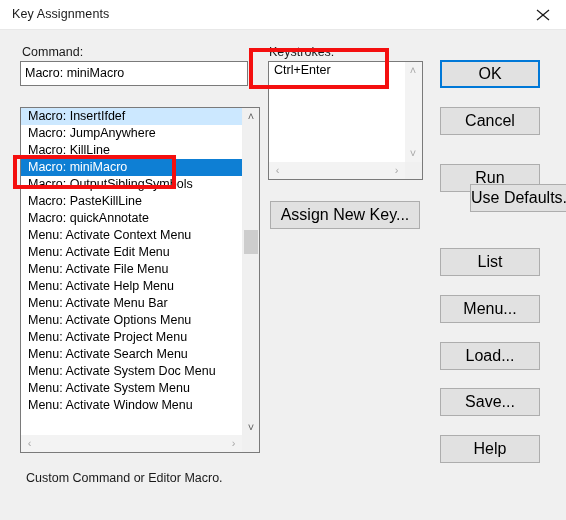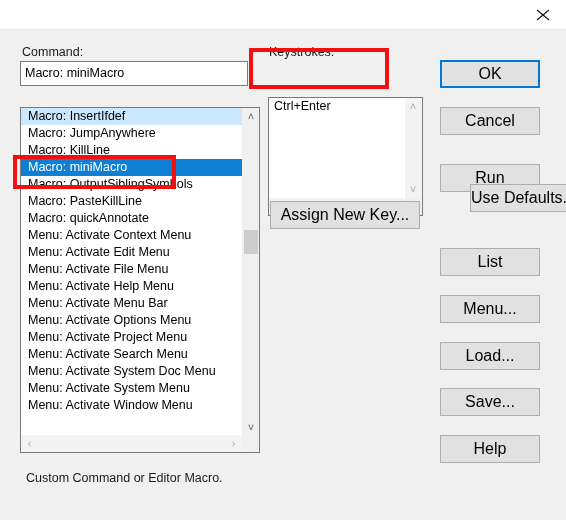--- a/index.html
+++ b/index.html
@@ -157,21 +157,20 @@
 
   
   #keystrokes-box {
     position: absolute;
     left: 268px; top: 61px;
     width: 155px; height: 119px;
     background: #ffffff;
     border: 1px solid #7a7a7a;
     box-sizing: border-box;
     overflow: hidden;
-    margin-top: 36px;
   }
   #keystrokes-clip {
     position: absolute;
     left: 0; top: 0;
     width: 136px; height: 100px;
     overflow: hidden;
   }
   .ks-row {
     height: 17px;
     line-height: 17px;
@@ -284,20 +283,21 @@
   }
   #annot-keystrokes { left: 249px; top: 48px; width: 140px; height: 41px; }
   #annot-selected-command { left: 13px; top: 155px; width: 163px; height: 34px; }
 </style>
 </head>
 <body>
 
 <div id="app">
 
   <div id="titlebar">
+    <div id="title-text">Key Assignments</div>
     <div id="close-button">
       <svg width="14" height="12" viewBox="0 0 14 12">
         <line x1="1" y1="1" x2="13" y2="11" stroke="#1a1a1a" stroke-width="1.2"></line>
         <line x1="13" y1="1" x2="1" y2="11" stroke="#1a1a1a" stroke-width="1.2"></line>
       </svg>
     </div>
   </div>
 
   <div class="field-label" id="command-label">Command:</div>
 

